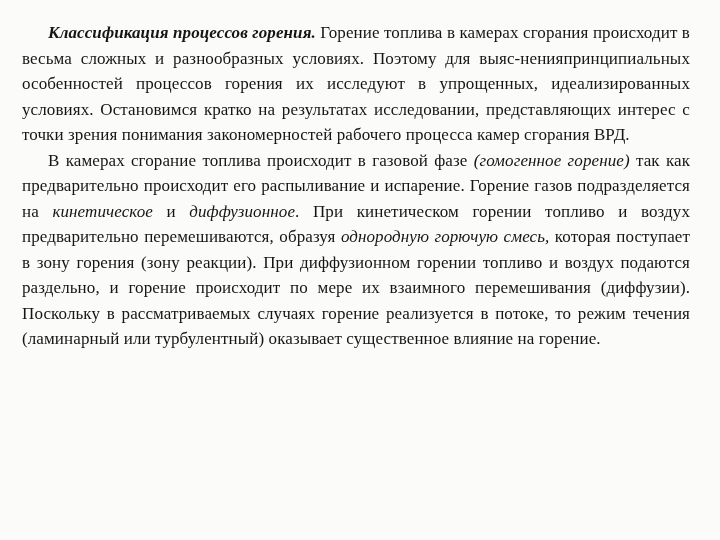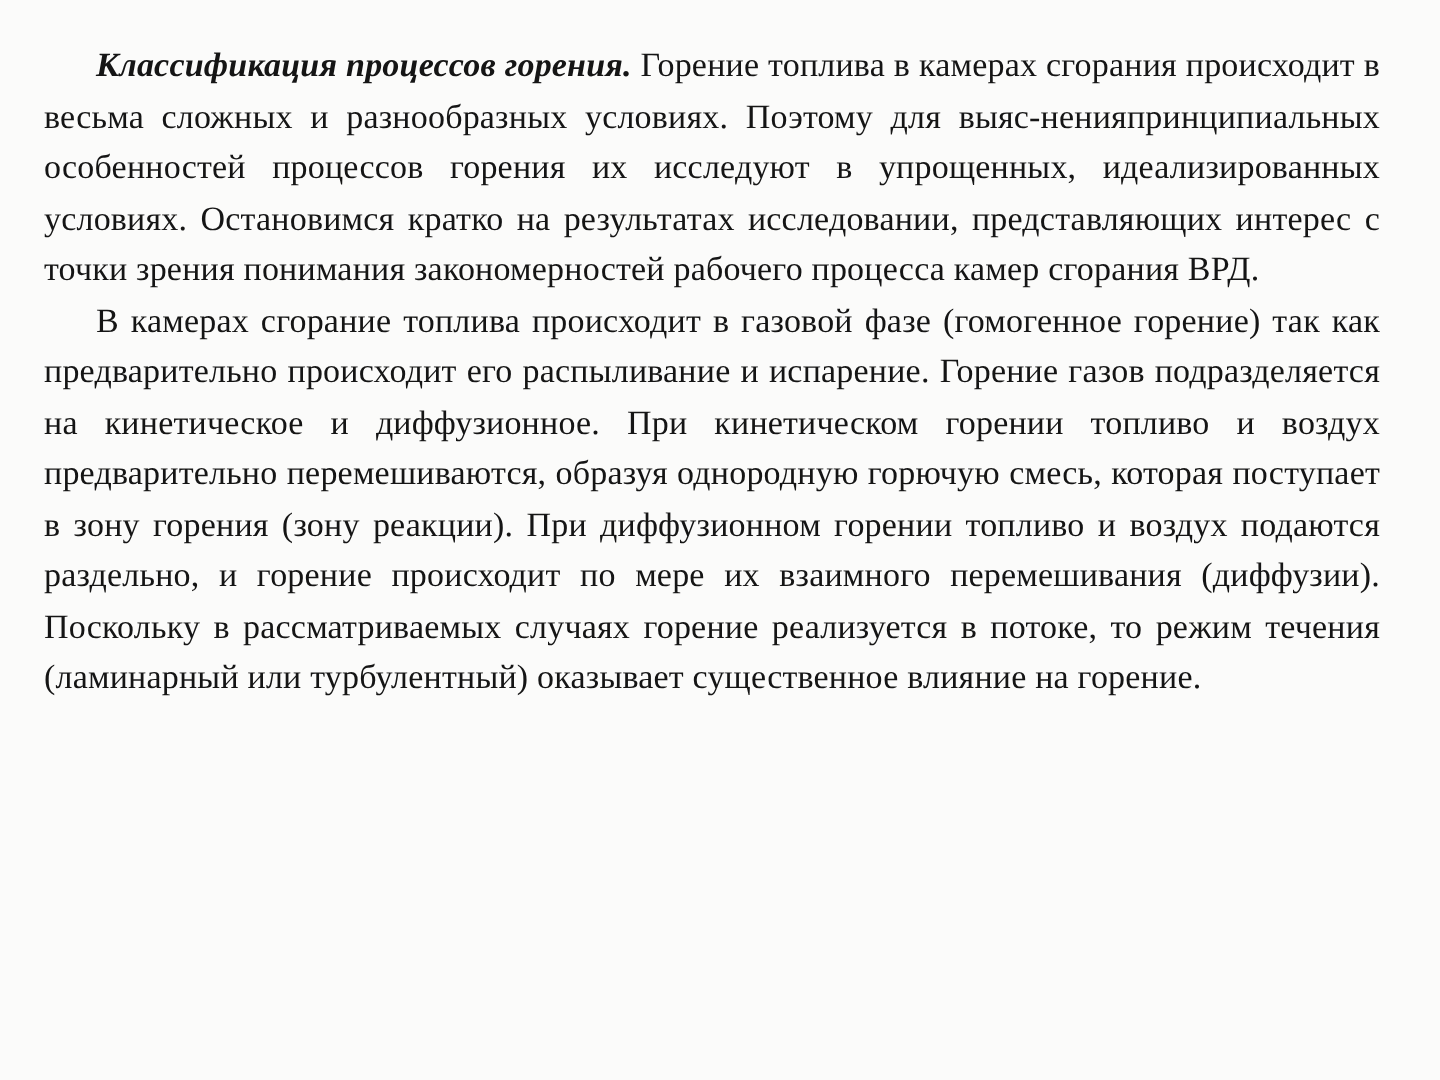--- a/index.html
+++ b/index.html
@@ -32,20 +32,21 @@
   .text-block p {
     margin: 0;
     padding: 0;
     text-indent: 26px;
   }
   .seg-normal {
     font-style: normal;
     font-weight: normal;
   }
   .seg-italic {
+    font-style: italic;
     font-weight: normal;
   }
   .seg-bold-italic {
     font-style: italic;
     font-weight: bold;
   }
 </style>
 </head>
 <body style="background: rgb(251, 251, 250);">
 

